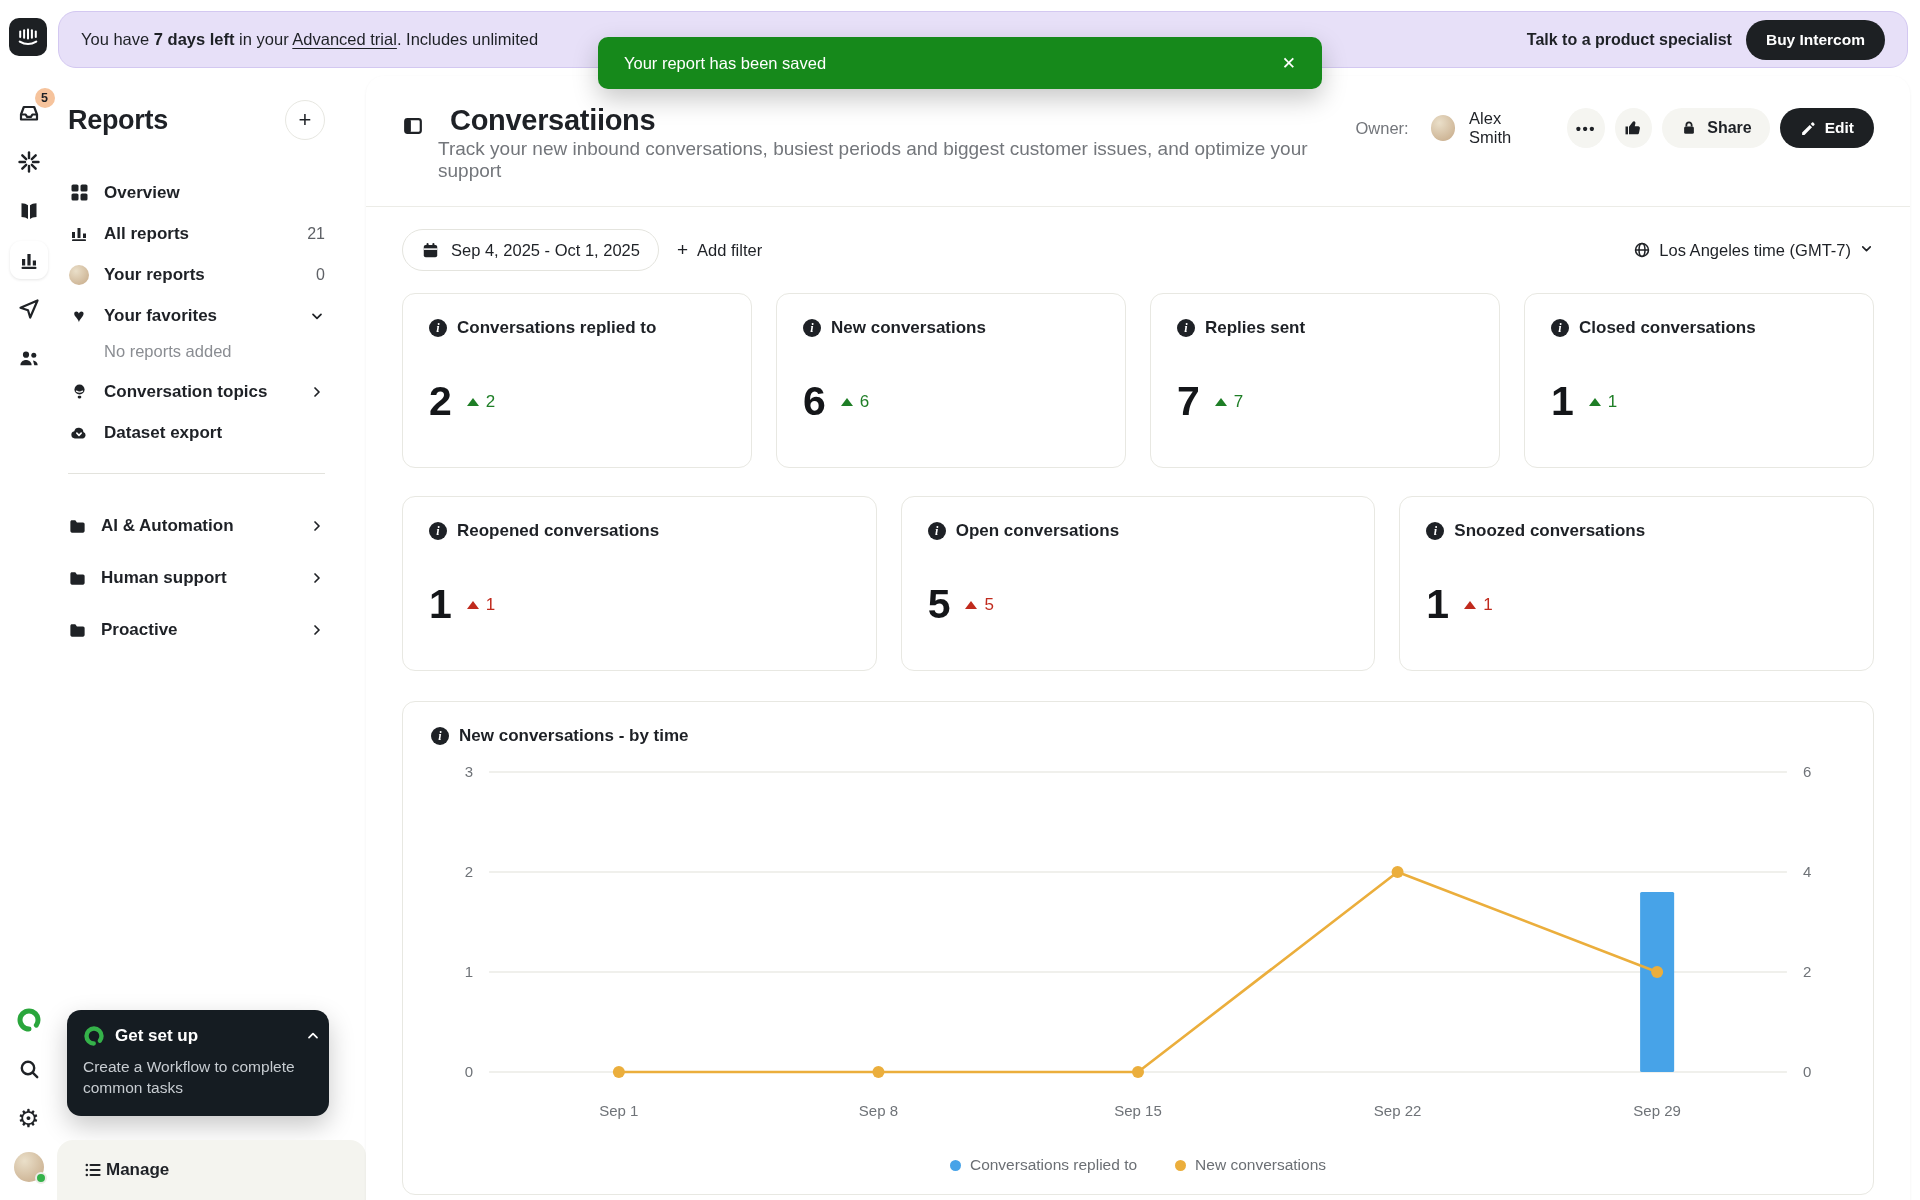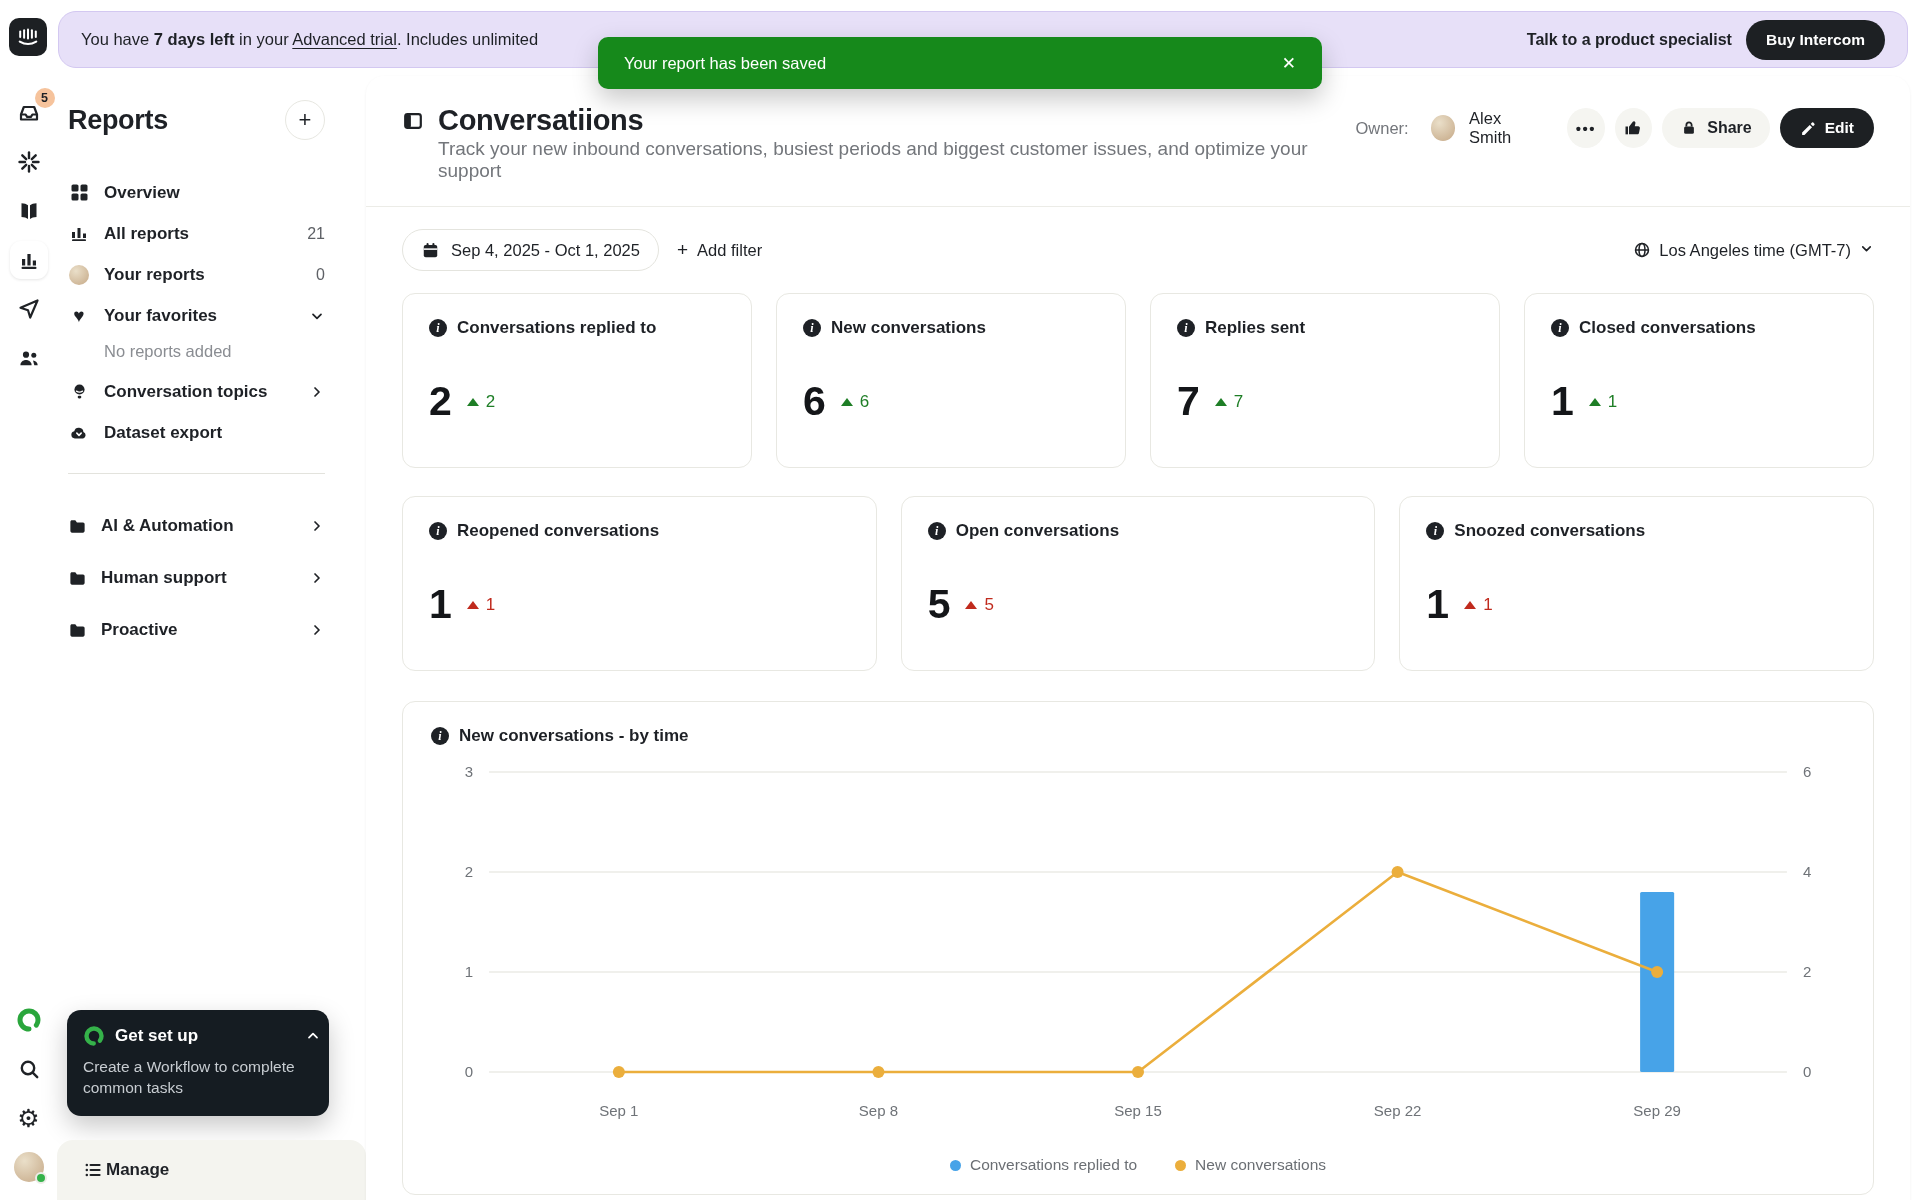--- a/index.html
+++ b/index.html
@@ -69,21 +69,21 @@
   .manage-row { position:absolute; left:57px; bottom:0; width:309px; height:60px; background:#F4F4EF;
                 border-radius:16px 16px 0 0; display:flex; align-items:center; gap:3px; padding:0 26px;
                 font-size:17px; font-weight:700; cursor:pointer; }
 
   
   .main { position:absolute; left:366px; top:76px; right:10px; bottom:-6px; background:#FFFFFF;
           border-radius:18px 18px 0 0; box-shadow:0 1px 3px rgba(0,0,0,.06); overflow:hidden; }
   .main-header { display:flex; justify-content:space-between; align-items:flex-start; padding:28px 36px 24px 36px;
                  border-bottom:1px solid #ECECE7; }
   .mh-left { display:flex; gap:14px; }
-  .page-title-row { display:flex; align-items:center; gap:14px; }
+  .page-title-row { display:flex; align-items:flex-end; gap:26px; }
   .page-title { font-size:29px; font-weight:800; letter-spacing:-.3px; }
   .page-subtitle { margin-top:1px; margin-left:36px; color:#73767B; font-size:19px; }
   .mh-right { display:flex; align-items:center; gap:10px; padding-top:4px; }
   .owner-label { color:#73767B; font-size:16.5px; margin-right:12px; }
   .owner-name { font-size:16.5px; font-weight:500; margin-left:4px; margin-right:14px; }
   .icon-btn { width:40px; height:40px; border-radius:50%; background:#F5F5F1; border:none; display:flex;
               align-items:center; justify-content:center; cursor:pointer; }
   .dots-glyph { font-size:15px; letter-spacing:1.5px; font-weight:700; color:#1E2126; }
   .pill-btn { height:40px; border-radius:20px; background:#F5F5F1; border:none; padding:0 18px; display:inline-flex;
               align-items:center; gap:9px; font-size:16px; font-weight:700; font-family:inherit; color:#1E2126; cursor:pointer; }

